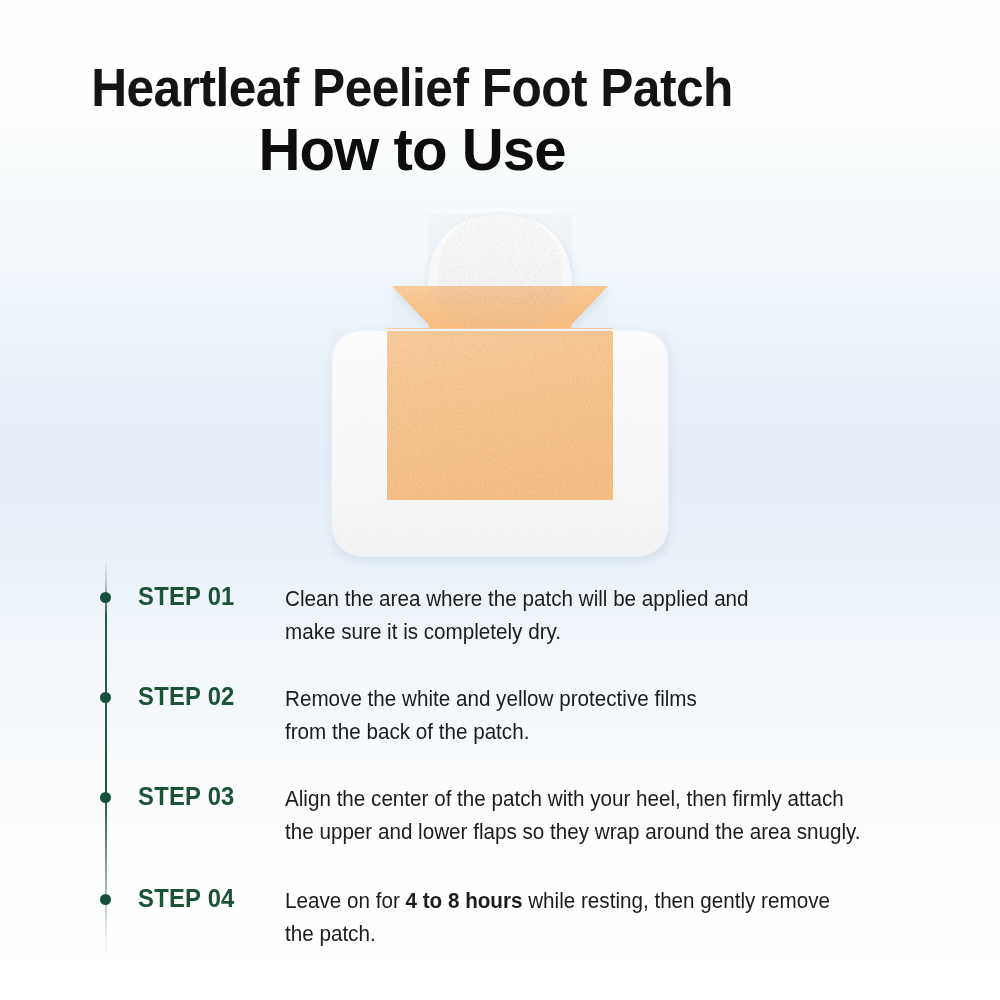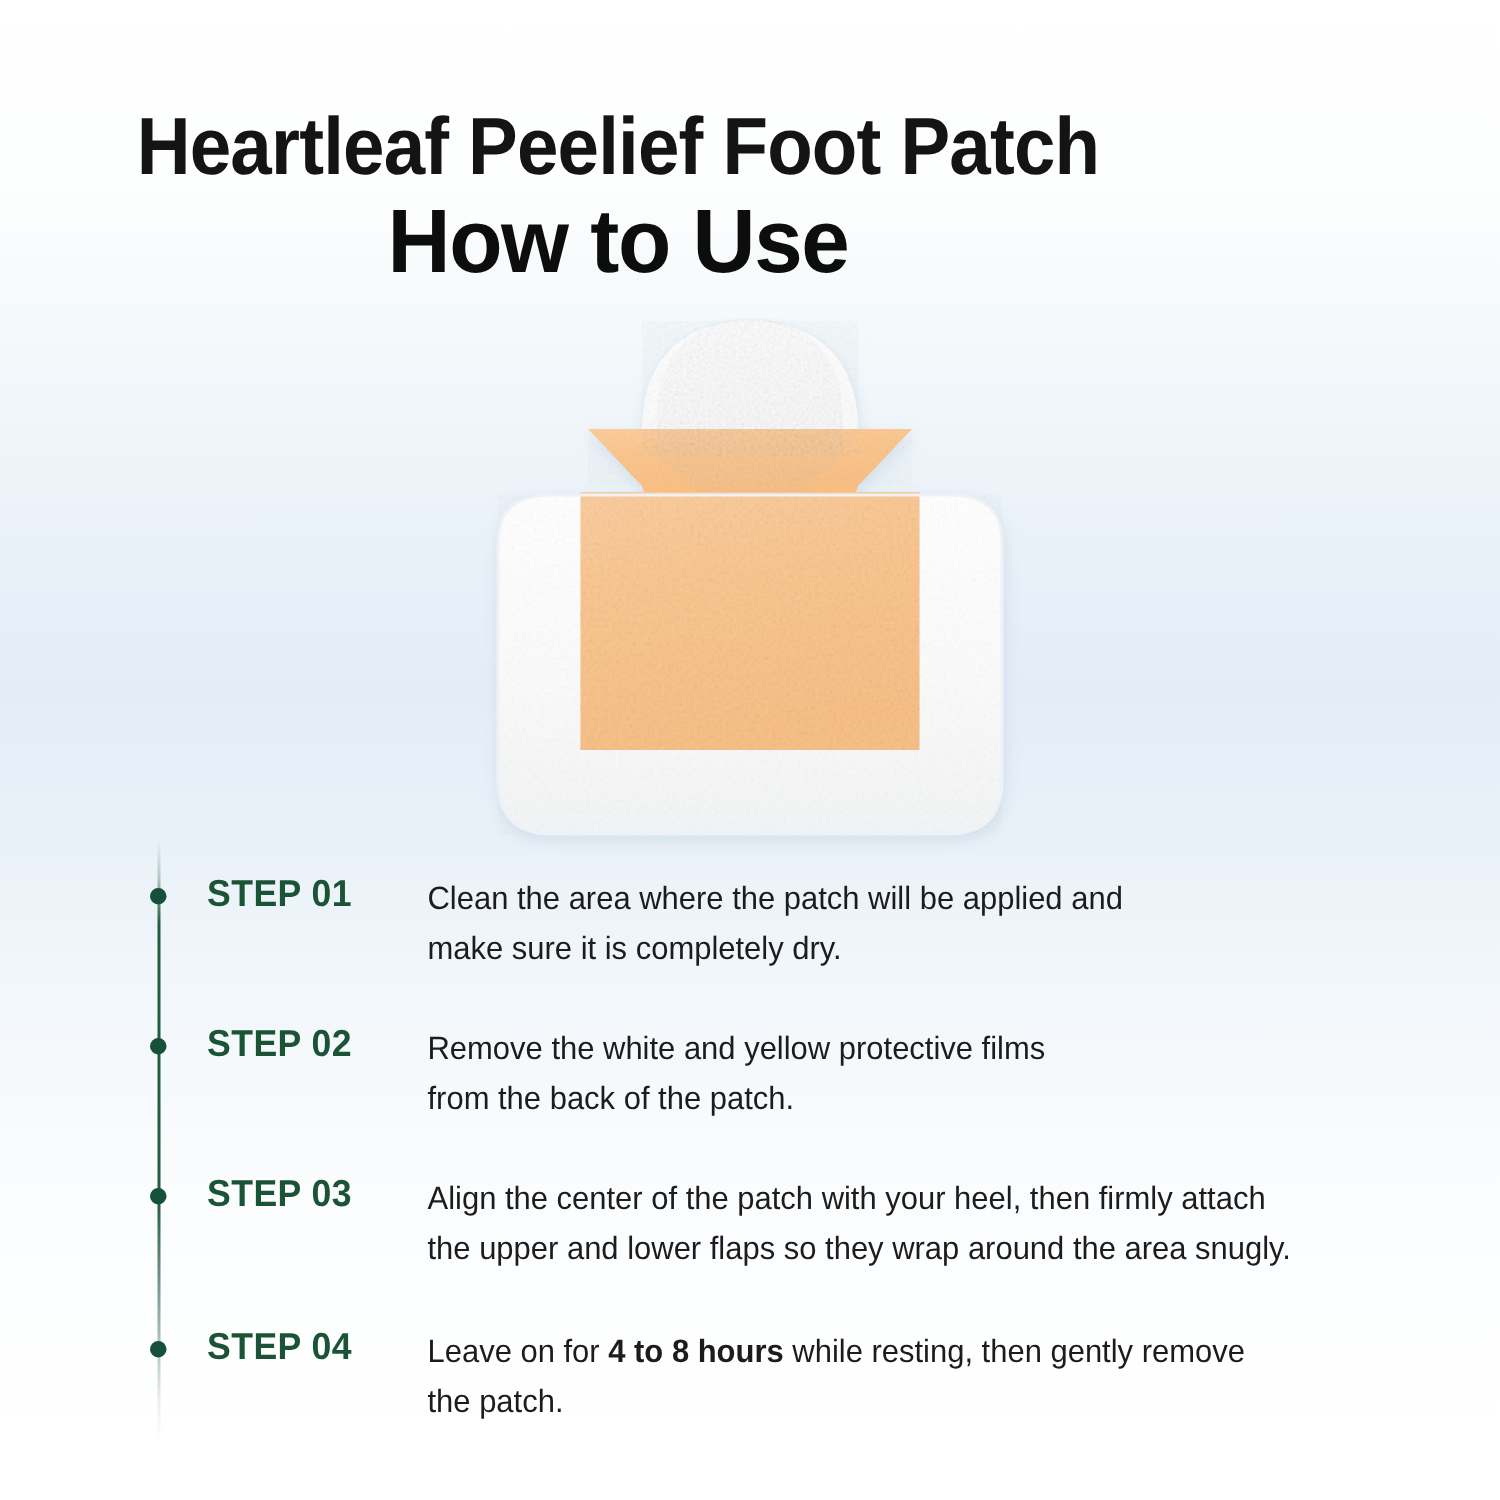--- a/index.html
+++ b/index.html
@@ -28,21 +28,21 @@
         #f2f7fb 66%,
         #f9fbfd 76%,
         #fdfeff 86%,
         #ffffff 96%);
     overflow: hidden;
   }
 
   
   .title-block {
     position: absolute;
-    top: 69px;
+    top: 58px;
     left: 0;
     width: 824px;
     text-align: center;
   }
   .title-line1 {
     font-family: "Liberation Sans Narrow", "Liberation Sans", sans-serif;
     font-weight: bold;
     font-size: 54px;
     line-height: 58px;
     letter-spacing: -0.6px;

